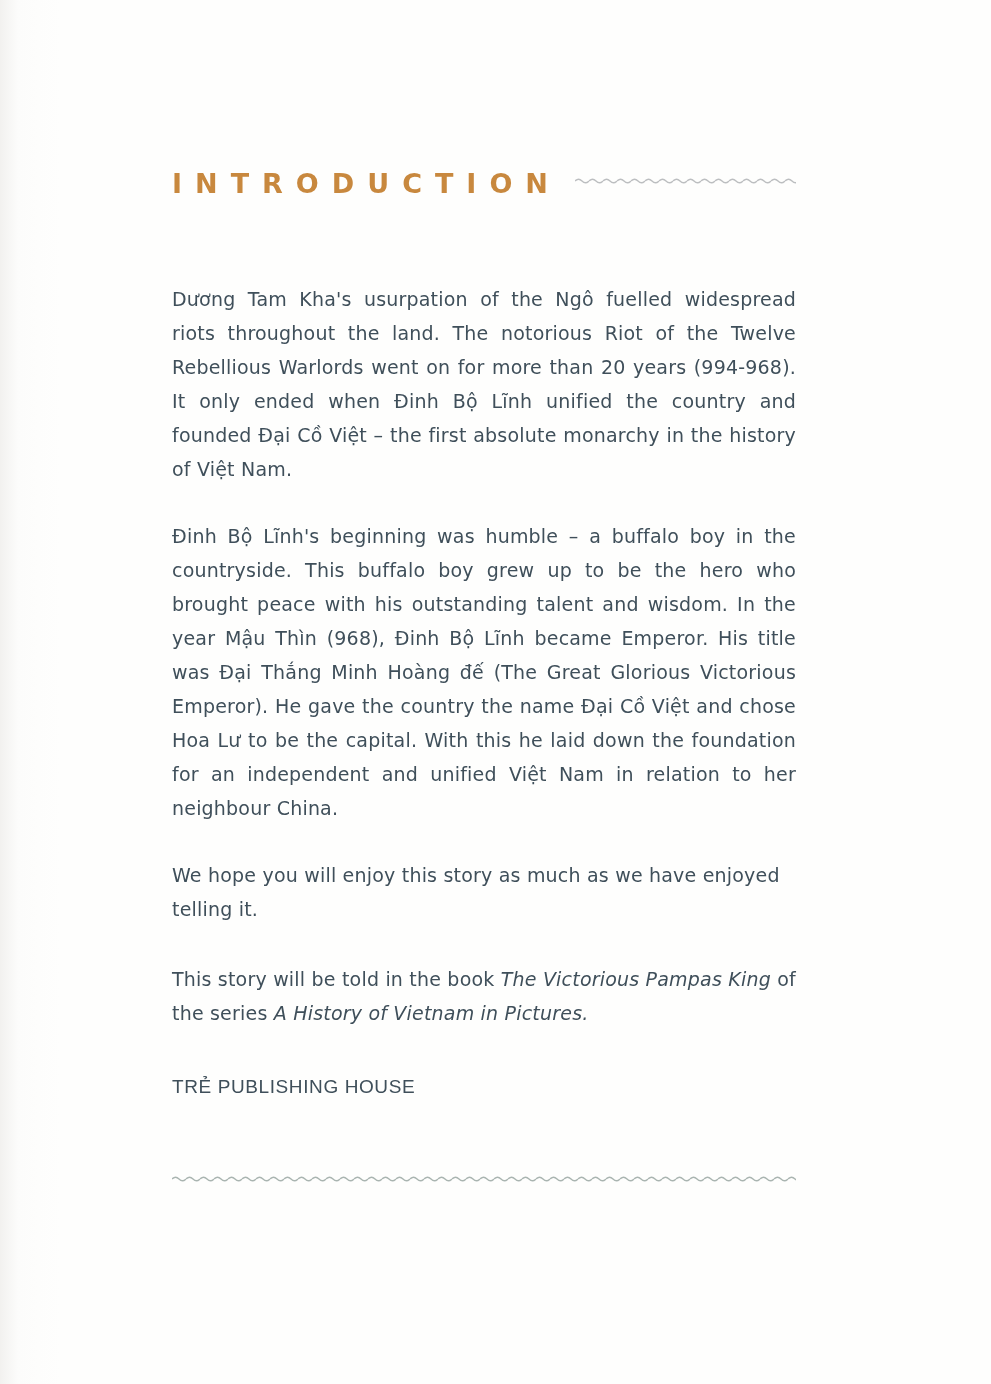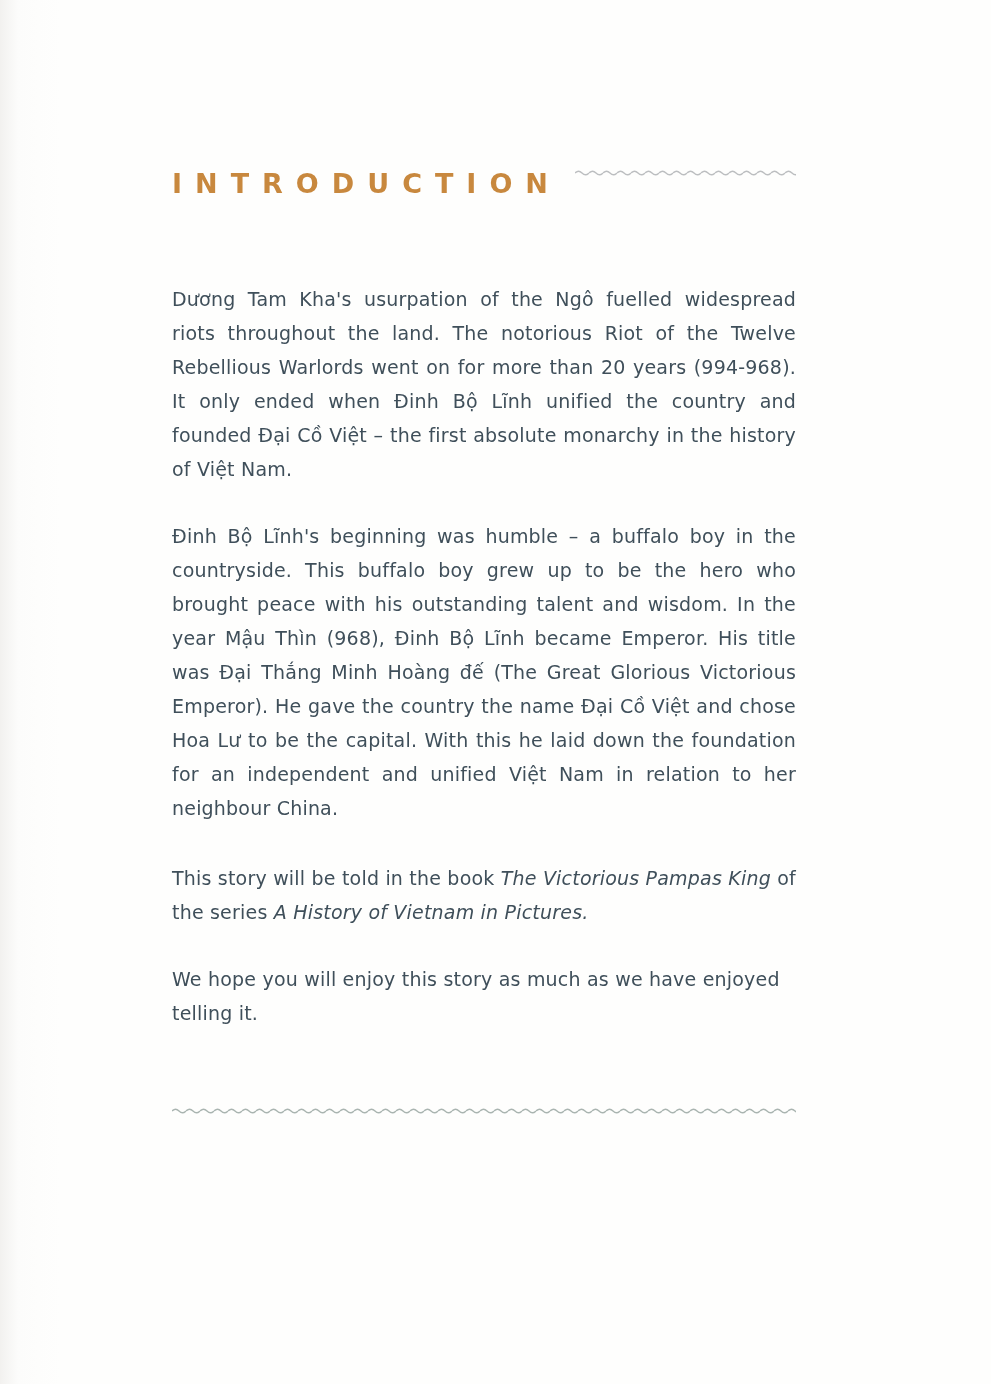--- a/index.html
+++ b/index.html
@@ -23,21 +23,21 @@
     background: linear-gradient(90deg, #f2f1ef 0px, #fcfcfb 18px, #fefefd 60px, #fefefd 100%);
   }
   .content {
     position: absolute;
     left: 172px;
     top: 168px;
     width: 624px;
   }
   .title-row {
     display: flex;
-    align-items: flex-start;
+    align-items: center;
     gap: 14px;
   }
   .page-title {
     font-family: "DejaVu Sans", sans-serif;
     font-weight: 700;
     font-size: 27px;
     letter-spacing: 13px;
     color: var(--title-color);
     white-space: nowrap;
     line-height: 1.2;
@@ -99,23 +99,24 @@
       <span class="page-title">INTRODUCTION</span>
       <svg class="wave wave-top" height="10" width="100%">
         <rect width="100%" height="10" fill="url(#wavepat-top)"></rect>
       </svg>
     </div>
 
     <p class="body-para justified p1">Dương Tam Kha's usurpation of the Ngô fuelled widespread riots throughout the land. The notorious Riot of the Twelve Rebellious Warlords went on for more than 20 years (994-968). It only ended when Đinh Bộ Lĩnh unified the country and founded Đại Cồ Việt – the first absolute monarchy in the history of Việt Nam.</p>
 
     <p class="body-para justified p2">Đinh Bộ Lĩnh's beginning was humble – a buffalo boy in the countryside. This buffalo boy grew up to be the hero who brought peace with his outstanding talent and wisdom. In the year Mậu Thìn (968), Đinh Bộ Lĩnh became Emperor. His title was Đại Thắng Minh Hoàng đế (The Great Glorious Victorious Emperor). He gave the country the name Đại Cồ Việt and chose Hoa Lư to be the capital. With this he laid down the foundation for an independent and unified Việt Nam in relation to her neighbour China.</p>
 
+    <p class="body-para p4">We hope you will enjoy this story as much as we have enjoyed telling it.</p>
+
     <p class="body-para p3"><span>This story will be told in the book </span><em>The Victorious Pampas King</em><span> of the series </span><em>A History of Vietnam in Pictures.</em></p>
 
-    <p class="body-para p4">We hope you will enjoy this story as much as we have enjoyed telling it.</p>
-
+    <div class="publisher">TRẺ PUBLISHING HOUSE</div>
 
     <svg class="wave wave-bottom" height="10" width="624">
       <rect width="624" height="10" fill="url(#wavepat-bottom)"></rect>
     </svg>
 
   </div>
 </div>
 
 </body></html>

